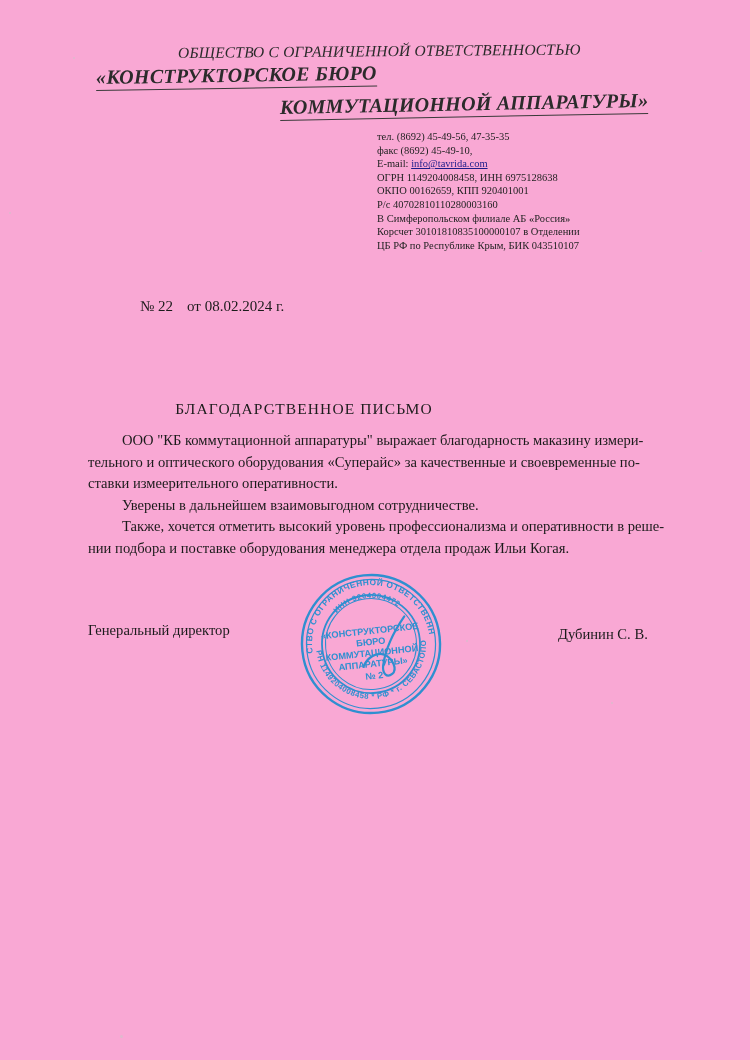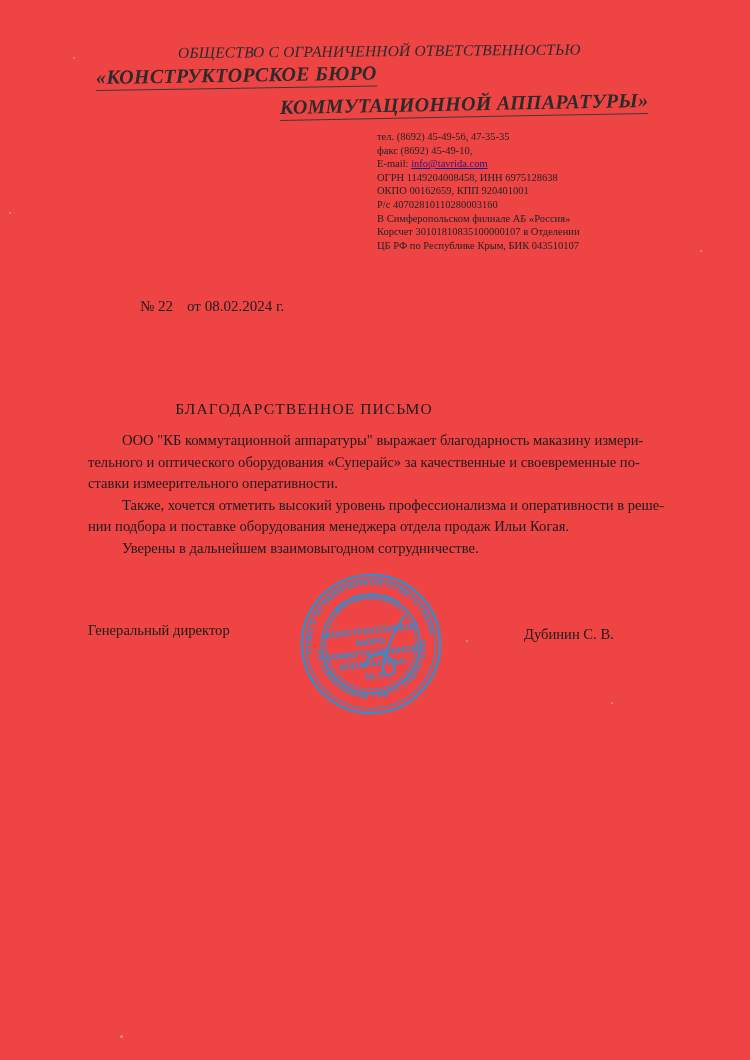--- a/index.html
+++ b/index.html
@@ -4,21 +4,21 @@
 <style>
   html, body {
     margin: 0;
     padding: 0;
     background: #ffffff;
   }
   .page {
     position: relative;
     width: 750px;
     height: 1060px;
-    background: #ef4444;
+    background: #f9a8d4;
     overflow: hidden;
     font-family: "Liberation Serif", "DejaVu Serif", serif;
     color: #1b1b1b;
   }
 
   
   .speck {
     position: absolute;
     background: #c9c9c9;
     border-radius: 50%;
@@ -142,21 +142,21 @@
   
   .sig-left {
     position: absolute;
     left: 88px;
     top: 622px;
     font-size: 14.6px;
     white-space: nowrap;
   }
   .sig-right {
     position: absolute;
-    left: 524px;
+    left: 558px;
     top: 626px;
     font-size: 14.6px;
     white-space: nowrap;
   }
 
   
   .seal {
     position: absolute;
     left: 299px;
     top: 572px;
@@ -224,25 +224,25 @@
   <div class="title-dot"></div>
   <div class="title">БЛАГОДАРСТВЕННОЕ ПИСЬМО</div>
 
   <div class="body-text">
     <p class="para">
       <span class="bl indent">ООО "КБ коммутационной аппаратуры" выражает благодарность маказину измери-</span>
       <span class="bl">тельного и оптического оборудования «Суперайс» за качественные и своевременные по-</span>
       <span class="bl">ставки измеерительного оперативности.</span>
     </p>
     <p class="para">
+      <span class="bl indent">Уверены в дальнейшем взаимовыгодном сотрудничестве.</span>
+    </p>
+    <p class="para">
       <span class="bl indent">Также, хочется отметить высокий уровень профессионализма и оперативности в реше-</span>
       <span class="bl">нии подбора и поставке оборудования менеджера отдела продаж Ильи Когая.</span>
-    </p>
-    <p class="para">
-      <span class="bl indent">Уверены в дальнейшем взаимовыгодном сотрудничестве.</span>
     </p>
   </div>
 
   <div class="sig-left">Генеральный директор</div>
   <div class="sig-right">Дубинин С. В.</div>
 
   <div class="seal">
     <svg viewBox="0 0 144 144" xmlns="http://www.w3.org/2000/svg">
       <defs>
         <path id="arcOuterTop" d="M 13,72 A 59,59 0 0 1 131,72"></path>

